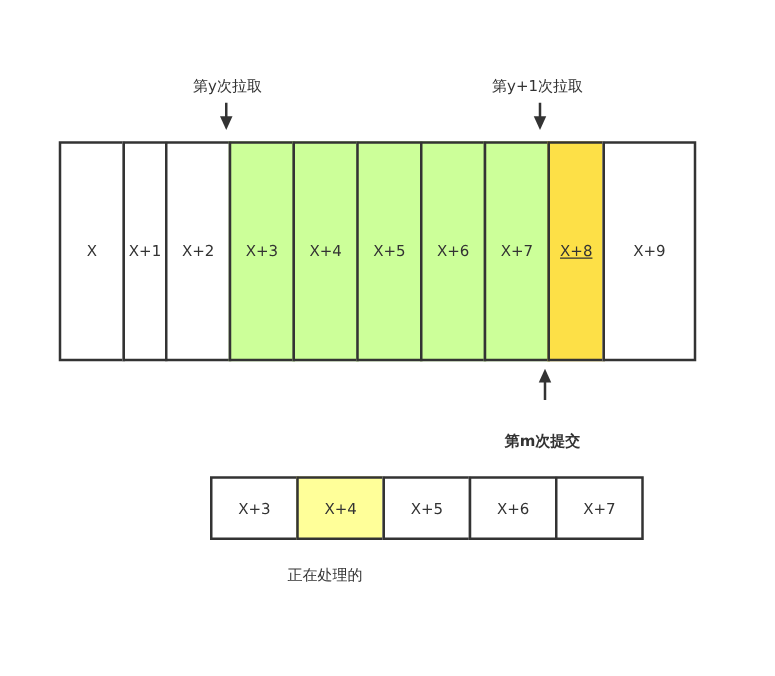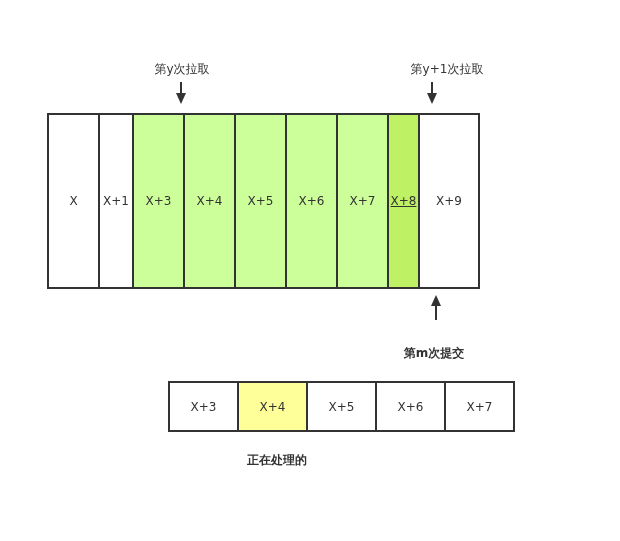--- a/index.html
+++ b/index.html
@@ -9,50 +9,51 @@
   .arrow { position:absolute; }
   .row { position:absolute; display:flex; box-sizing:border-box; }
   .cell { box-sizing:border-box; display:flex; align-items:center; justify-content:center;
           font-size:12px; color:#333; border:2px solid #333; margin-left:-2px; background:#fff; }
   .cell:first-child { margin-left:0; }
 </style>
 </head>
 <body>
 
 <div class="label" style="left:182px; top:61px;text-align:center;">第y次拉取</div>
-<div class="label" style="left:447px; top:61px;">第y+1次拉取</div>
+<div class="label" style="left:430px; top:61px;">第y+1次拉取</div>
 
 <svg class="arrow" style="left:174px; top:82px;" width="14" height="24">
   <line x1="7" y1="0" x2="7" y2="12" stroke="#333" stroke-width="2"></line>
   <polygon points="2,11 12,11 7,22" fill="#333"></polygon>
 </svg>
 <svg class="arrow" style="left:425px; top:82px;" width="14" height="24">
   <line x1="7" y1="0" x2="7" y2="12" stroke="#333" stroke-width="2"></line>
   <polygon points="2,11 12,11 7,22" fill="#333"></polygon>
 </svg>
 
 <div class="row" style="left:47px; top:113px; height:176px;">
   <div class="cell" style="width:53px; background:#ffffff;">X</div>
   <div class="cell" style="width:36px; background:#ffffff;">X+1</div>
+  <div class="cell" style="width:53px; background:#ffffff;">X+2</div>
   <div class="cell" style="width:53px; background:#ccff99;">X+3</div>
   <div class="cell" style="width:53px; background:#ccff99;">X+4</div>
   <div class="cell" style="width:53px; background:#ccff99;">X+5</div>
   <div class="cell" style="width:53px; background:#ccff99;">X+6</div>
   <div class="cell" style="width:53px; background:#ccff99;">X+7</div>
-  <div class="cell" style="width:33px; background:#bef264;text-decoration:underline;">X+8</div>
-  <div class="cell" style="width:62px; background:#ffffff;">X+9</div>
+  <div class="cell" style="width:46px; background:#fde047;text-decoration:underline;">X+8</div>
+  <div class="cell" style="width:75px; background:#ffffff;">X+9</div>
 </div>
 
 <svg class="arrow" style="left:429px; top:294px;" width="14" height="26">
   <polygon points="2,12 12,12 7,1" fill="#333"></polygon>
   <line x1="7" y1="11" x2="7" y2="26" stroke="#333" stroke-width="2"></line>
 </svg>
 <div class="label" style="left:434px; top:345px;font-weight:bold;">第m次提交</div>
 
 <div class="row" style="left:168px; top:381px; height:51px;">
   <div class="cell" style="width:71px; background:#ffffff;">X+3</div>
   <div class="cell" style="width:71px; background:#ffff99;">X+4</div>
   <div class="cell" style="width:71px; background:#ffffff;">X+5</div>
   <div class="cell" style="width:71px; background:#ffffff;">X+6</div>
   <div class="cell" style="width:71px; background:#ffffff;">X+7</div>
 </div>
 
-<div class="label" style="left:277px; top:452px;font-weight:bold;">正在处理的</div>
+<div class="label" style="left:260px; top:452px;">正在处理的</div>
 
 </body></html>

